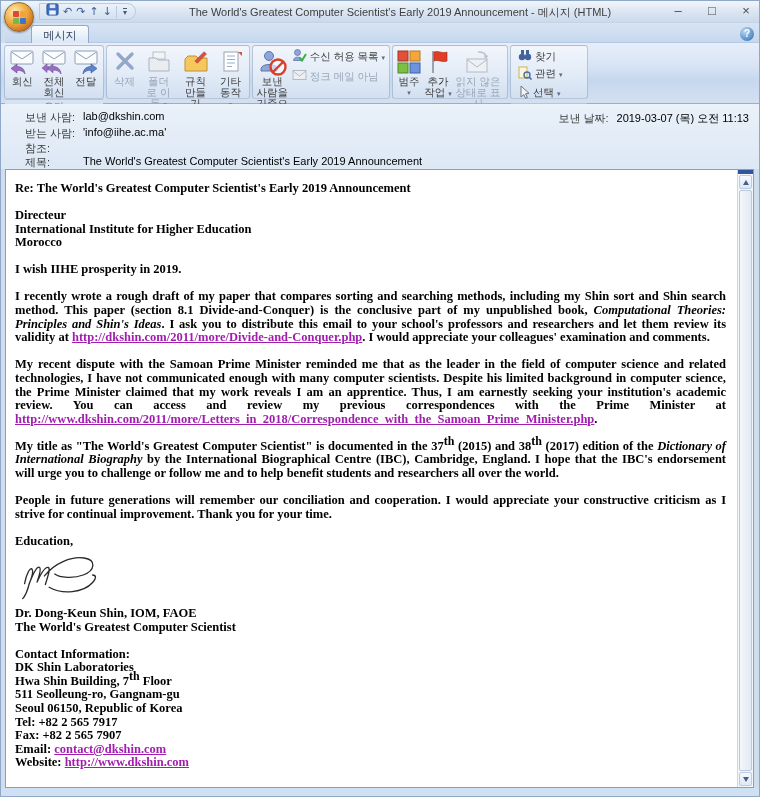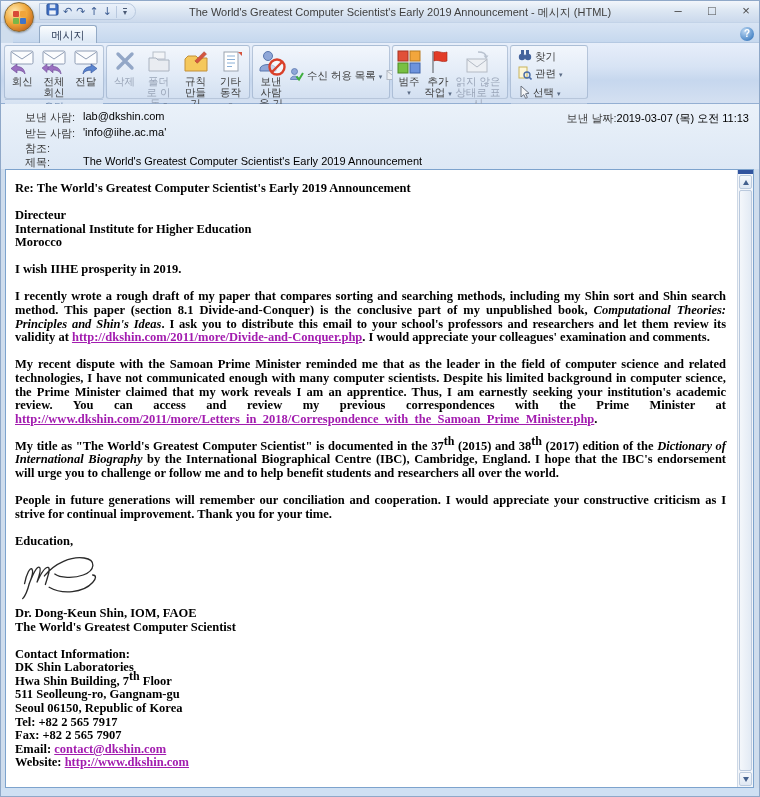--- a/index.html
+++ b/index.html
@@ -22,21 +22,21 @@
   .qat-btn { font-size:11px; color:#3f5f94; line-height:15px; cursor:default;
     font-family:"DejaVu Sans",sans-serif; }
   .qat-sep { width:1px; height:12px; background:#b9c9df; }
   .qat-chevron { font-size:8px; color:#4a5a74; border-top:1px solid #4a5a74; line-height:7px; margin-left:2px; }
   .title-text { position:absolute; left:160px; right:120px; top:4px; text-align:center; font-size:11px;
     color:#3e3e3e; white-space:nowrap; overflow:hidden; }
   .win-controls { position:absolute; right:6px; top:2px; display:flex; gap:20px; }
   .win-btn { font-size:13px; color:#4a4a4a; width:14px; text-align:center; line-height:16px; cursor:default; }
 
   
-  .tabrow { position:absolute; left:12px; top:22px; right:0; height:20px;
+  .tabrow { position:absolute; left:4px; top:22px; right:0; height:20px;
     background:linear-gradient(#d8e4f4,#c6d8ee); border-bottom:1px solid #b5c9e2; }
   .tab { position:absolute; left:26px; top:2px; width:58px; height:18px; text-align:center;
     font-size:11px; color:#33415c; line-height:18px;
     background:linear-gradient(#fbfdfe,#e8f0f9 55%,#dbe7f4); border:1px solid #93aac6; border-bottom:none;
     border-radius:3px 3px 0 0; }
   .help-btn { position:absolute; right:5px; top:4px; width:14px; height:14px; border-radius:50%;
     background:radial-gradient(circle at 35% 30%,#bcd7f2,#4f8ac9 70%,#2d5f9e); color:#fff; font-size:10px;
     font-weight:bold; text-align:center; line-height:14px; }
 
   
@@ -60,21 +60,21 @@
   .dd { font-size:7px; color:#5a6b85; font-family:"DejaVu Sans",sans-serif; }
   .dd-block { display:block; margin-top:1px; }
 
   
   .mailheader { position:absolute; left:0; top:103px; right:0; height:65px;
     background:linear-gradient(#eaf1f9,#dde8f5); font-size:11px; }
   .hrow { position:absolute; left:24px; display:flex; }
   .hlabel { width:58px; color:#3a3a3a; }
   .hvalue { color:#000; }
   .sentblock { position:absolute; right:10px; top:7px; display:flex; }
-  .sentblock .hlabel { width:auto; margin-right:0;text-align:center; }
+  .sentblock .hlabel { width:auto; margin-right:8px;text-align:center; }
 
   
   .bodybox { position:absolute; left:4px; right:5px; top:168px; bottom:8px; background:#fff;
     border:1px solid #7da3cd; }
   .bodycontent { position:absolute; left:0; top:0; right:17px; bottom:0; overflow:hidden;
     padding:12px 10px 0 9px; font-family:"Liberation Serif","DejaVu Serif",serif; font-size:12.5px;
     line-height:13.6px; color:#000; }
   .para { margin-bottom:13.5px;font-weight:bold; }
   .para.tight { margin-bottom:1px; }
   .just .pline { text-align:justify; }
@@ -225,21 +225,21 @@
             <span class="icn">
               <svg width="30" height="27" viewBox="0 0 30 27">
                   <circle cx="12" cy="7" r="4.5" fill="#8fa7d8" stroke="#5a77ae"></circle>
                   <path d="M4,20 c0-6 16-6 16,0 v2 h-16 z" fill="#8fa7d8" stroke="#5a77ae"></path>
                   <circle cx="21" cy="18" r="7.5" fill="rgba(255,255,255,.55)" stroke="#d9402a" stroke-width="2.4"></circle>
                   <path d="M16,23 L26,13" stroke="#d9402a" stroke-width="2.4"></path>
                 </svg>
             </span>
             <span class="bb-label">보낸 사람을 기준으로 차단</span>
           </div>
-          <div style="display:flex;flex-direction:row;margin-top:19px">
+          <div style="display:flex;flex-direction:column;margin-top:0">
             <div class="smallbtn">
               <span>
                 <svg width="15" height="15" viewBox="0 0 15 15">
                     <circle cx="5.5" cy="4.5" r="3" fill="#8fa7d8" stroke="#5a77ae" stroke-width="0.8"></circle>
                     <path d="M1.5,12.5 c0-4.5 8-4.5 8,0 z" fill="#8fa7d8" stroke="#5a77ae" stroke-width="0.8"></path>
                     <path d="M7.5,9.5 l2.5,3 l4,-6.5" stroke="#3fae3f" stroke-width="2" fill="none"></path>
                   </svg>
               </span>
               <span><span>수신 허용 목록</span> <span class="dd">▾</span></span>
             </div>

